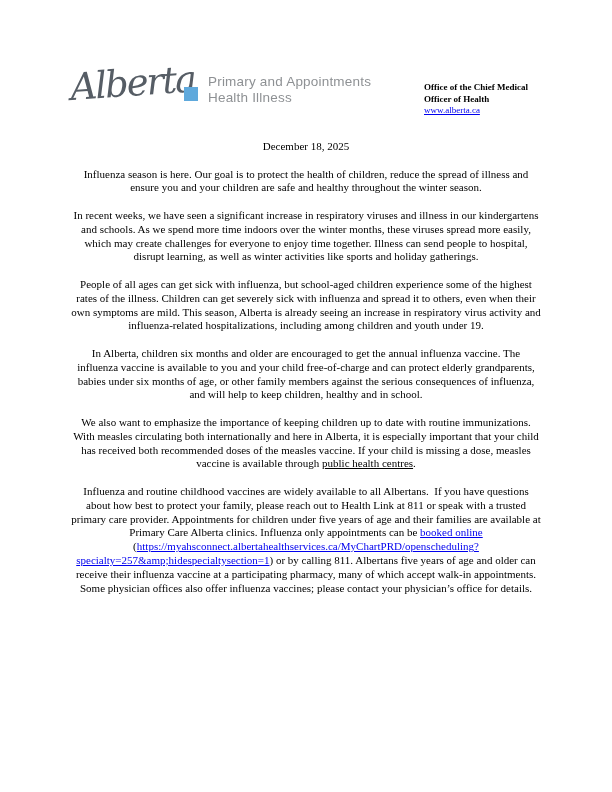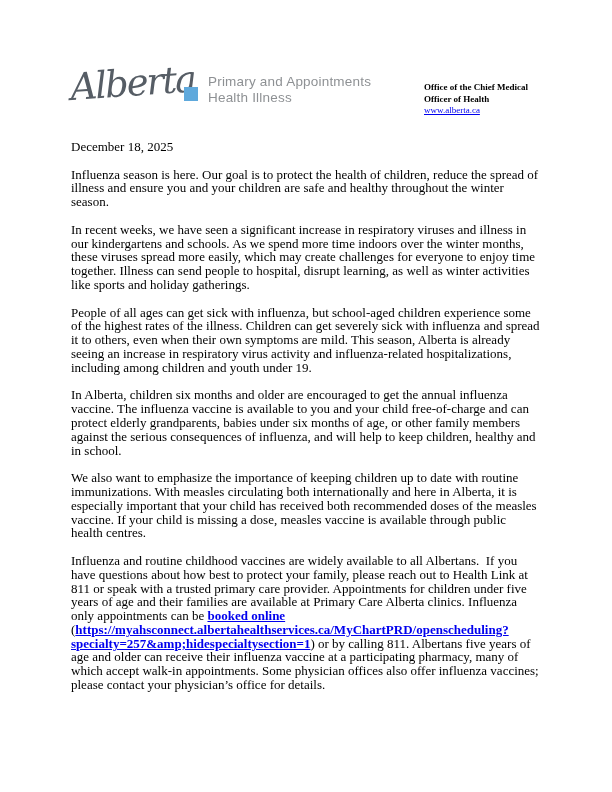--- a/index.html
+++ b/index.html
@@ -66,28 +66,29 @@
 
   
   .body-col {
     position: absolute;
     left: 71px;
     top: 140px;
     width: 470px;
   }
   .para {
     margin: 0 0 13.8px 0;
-    font-size: 13px;
+    font-size: 11px;
     line-height: 13.8px;
     white-space: pre-wrap;
     overflow-wrap: break-word;
     color: #000000;
+    text-align: center;
   }
-  .underline { }
-  .link { color: #0000ee; text-decoration: underline; cursor: pointer; font-weight: bold; }
+  .underline { text-decoration: underline; }
+  .link { color: #0000ee; text-decoration: underline; cursor: pointer; }
 </style>
 </head>
 <body>
 
 <div class="page">
 
   <div class="header">
 
     <div class="logo">
       <span class="wordmark">Alberta</span>

